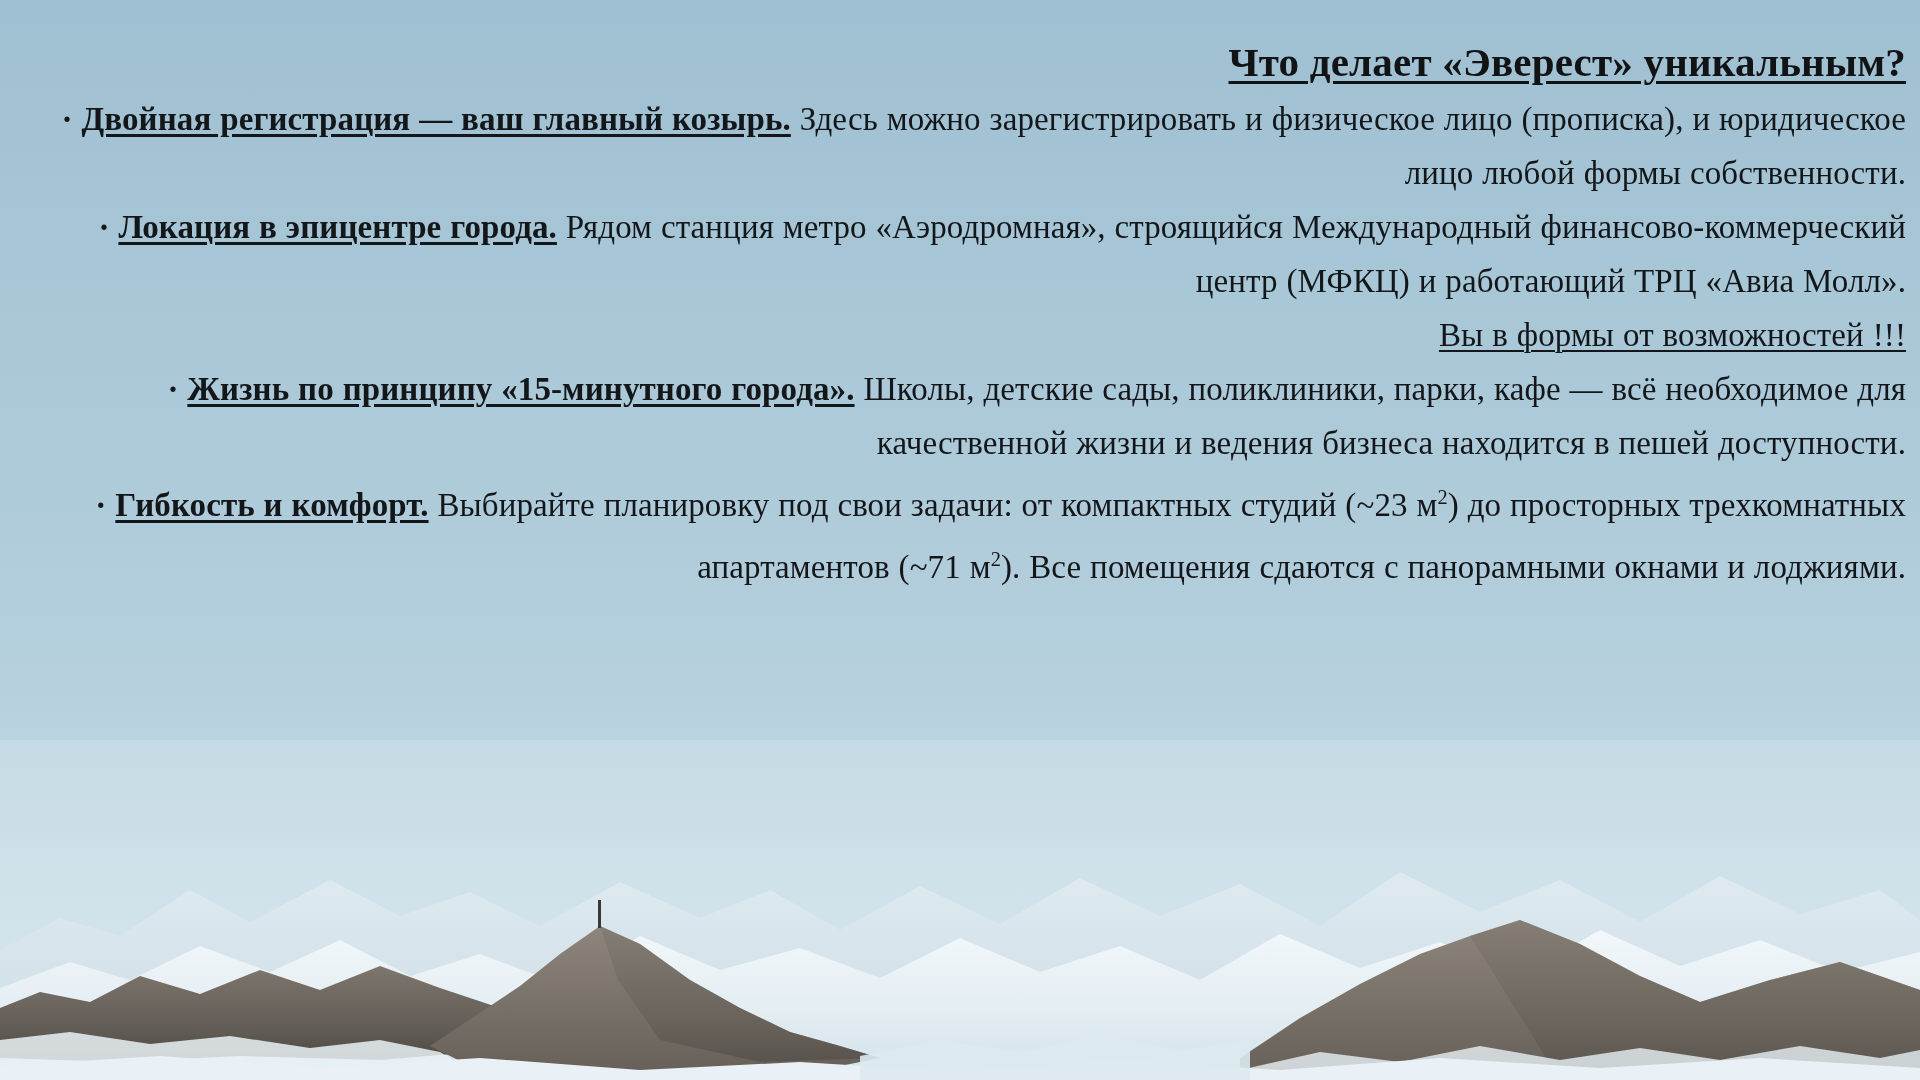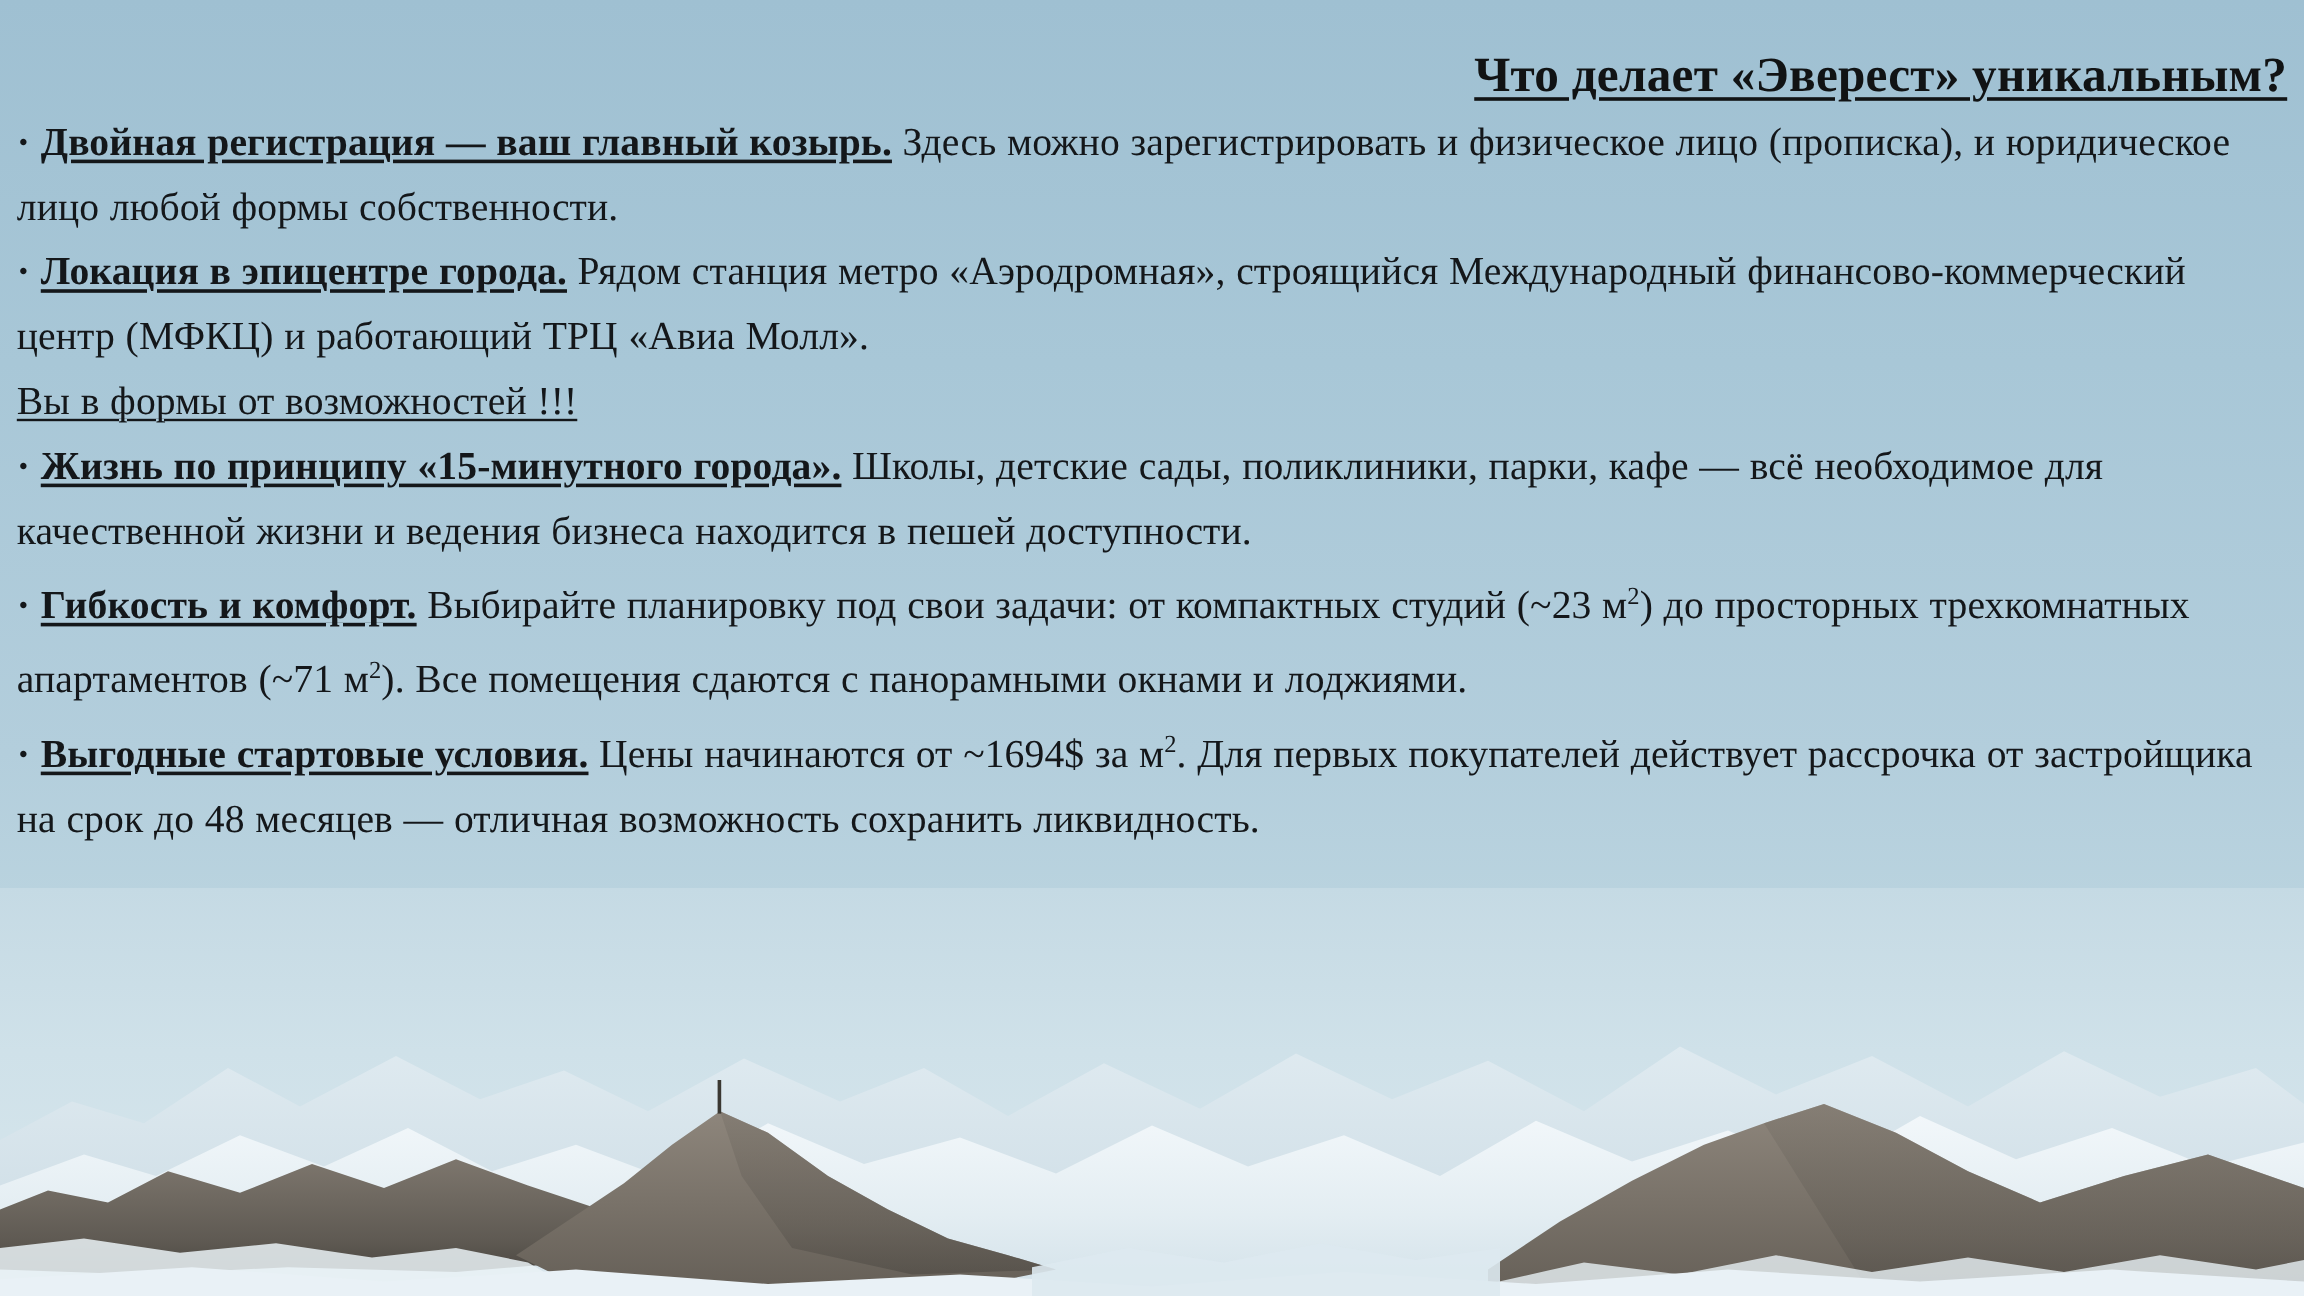--- a/index.html
+++ b/index.html
@@ -41,21 +41,21 @@
     line-height:1.18;
   }
   .title span{ text-decoration:underline; text-underline-offset:5px; text-decoration-thickness:3px;}
 
   .para{
     font-size:33px;
     line-height:54px;
     color:#14171a;
     margin:0;
     padding:0;
-    text-align:left;
+    text-align:right;
     letter-spacing:.1px;
     word-spacing:.5px;
     font-family:Liberation Serif, serif;
   }
   .lead{
     font-weight:bold;
     text-decoration:underline;
     text-underline-offset:4px;
     text-decoration-thickness:3px;
   }
@@ -123,16 +123,15 @@
     <h1 class="title"><span>Что делает «Эверест» уникальным?</span></h1>
 
     <p class="para"><span class="bullet-mark">·</span> <span class="lead">Двойная регистрация — ваш главный козырь.</span><span> Здесь можно зарегистрировать и физическое лицо (прописка), и юридическое лицо любой формы собственности.</span></p>
 
     <p class="para"><span class="bullet-mark">·</span> <span class="lead">Локация в эпицентре города.</span><span> Рядом станция метро «Аэродромная», строящийся Международный финансово-коммерческий центр (МФКЦ) и работающий ТРЦ «Авиа Молл».</span><br><span class="u-only">Вы в формы от возможностей !!!</span></p>
 
     <p class="para"><span class="bullet-mark">·</span> <span class="lead">Жизнь по принципу «15-минутного города».</span><span> Школы, детские сады, поликлиники, парки, кафе — всё необходимое для качественной жизни и ведения бизнеса находится в пешей доступности.</span></p>
 
     <p class="para"><span class="bullet-mark">·</span> <span class="lead">Гибкость и комфорт.</span><span> Выбирайте планировку под свои задачи: от компактных студий (~23 м</span><sup>2</sup><span>) до просторных трехкомнатных апартаментов (~71 м</span><sup>2</sup><span>). Все помещения сдаются с панорамными окнами и лоджиями.</span></p>
 
-    <p class="para"><span class="bullet-mark">·</span> <span class="lead">Выгодные стартовые условия.</span><span> Цены начинаются от ~1694$ за м</span><sup>2</sup><span>. Для первых покупателей действует рассрочка от застройщика на срок до 48 месяцев — отличная возможность сохранить ликвидность.</span></p>
 
   </div>
 </div>
 
 </body></html>

